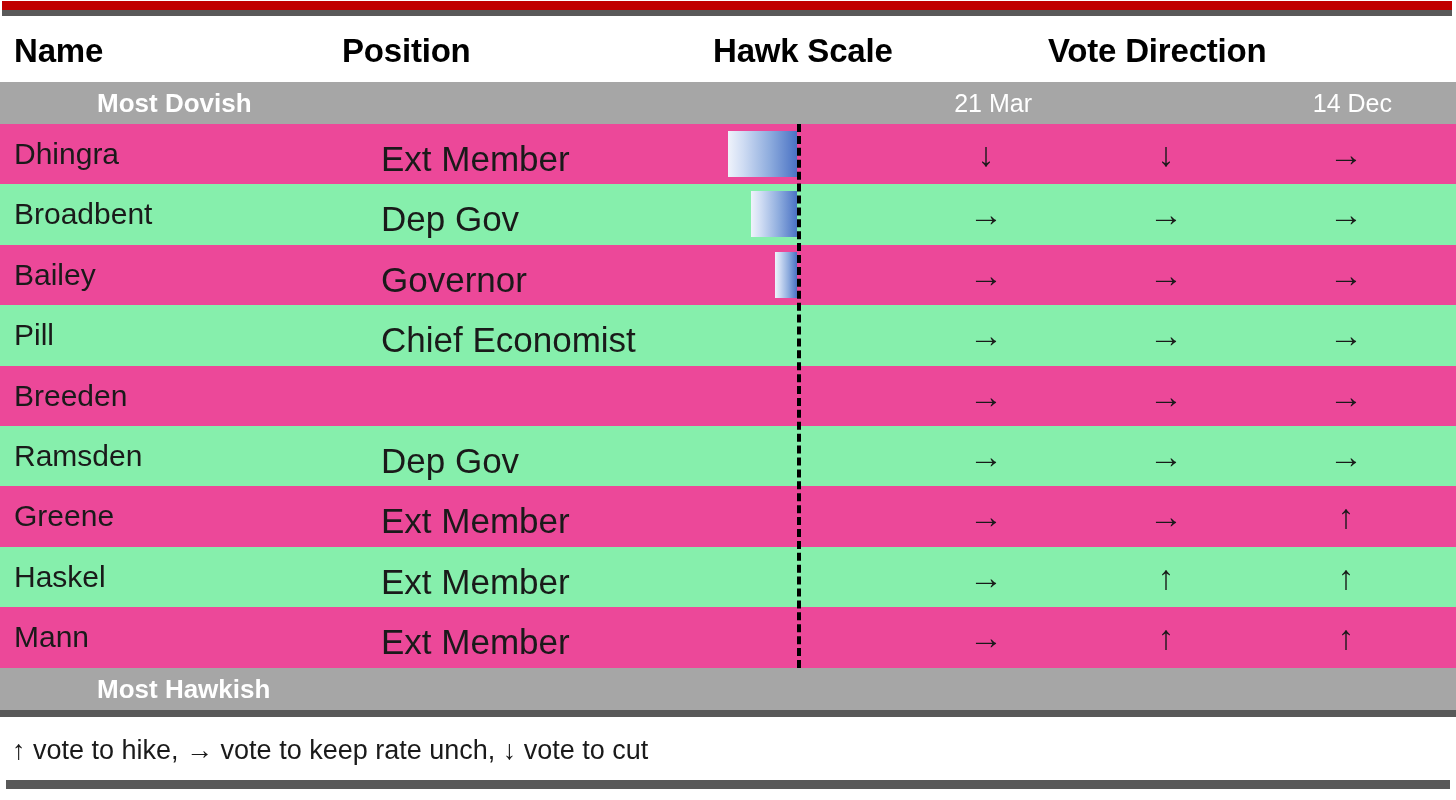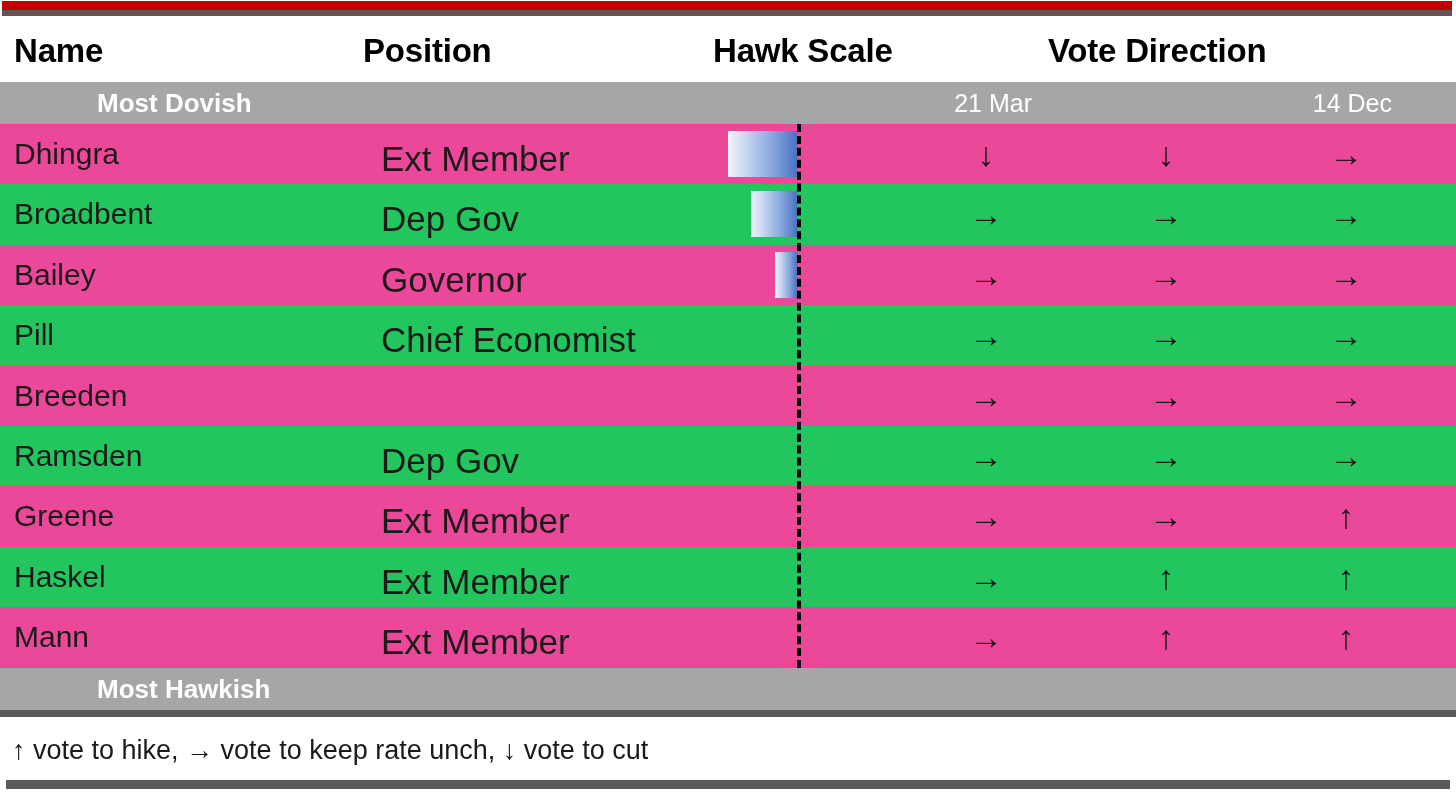--- a/index.html
+++ b/index.html
@@ -44,21 +44,21 @@
   }
   .colhead .ch {
     position: absolute;
     font-size: 33px;
     font-weight: bold;
     color: #000000;
     letter-spacing: -0.2px;
     white-space: nowrap;
   }
   .ch-name     { left: 14px;  top: 14px; }
-  .ch-position { left: 363px; top: 14px; }
+  .ch-position { left: 342px; top: 14px; }
   .ch-hawk     { left: 713px; top: 14px; }
   .ch-vote     { left: 1048px; top: 14px; }
 
   
   .band {
     position: absolute;
     left: 0;
     width: 1456px;
     height: 42px;
     background: #a6a6a6;
@@ -102,21 +102,21 @@
     left: 0; top: 124px;
     width: 1456px;
     height: 544px;
   }
   .row {
     position: relative;
     width: 1456px;
     height: 60.4px;
   }
   .row.alt  { background: #ec4899; }
-  .row.plain{ background: #22c55e; }
+  .row.plain{ background: #86efac; }
 
   .cell-name {
     position: absolute;
     left: 14px;
     top: 13px;
     font-size: 30px;
     color: #1a1a1a;
     white-space: nowrap;
   }
   .cell-position {

